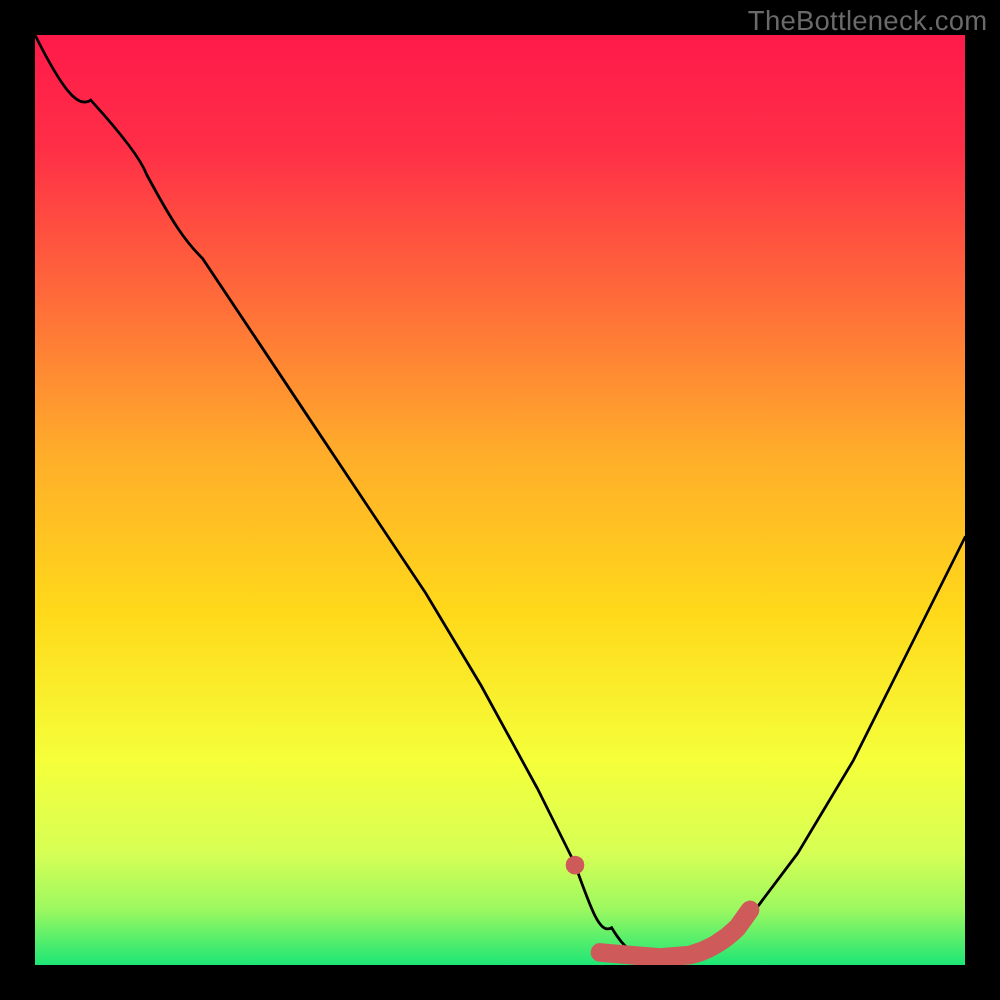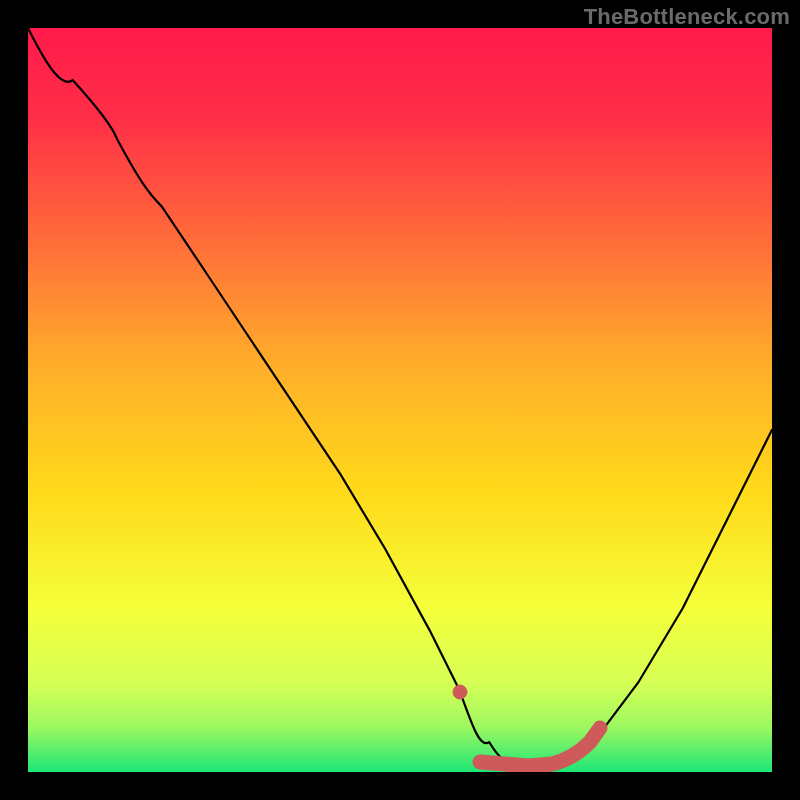--- a/index.html
+++ b/index.html
@@ -25,21 +25,21 @@
     width: 744px;
     height: 744px;
     overflow: hidden;
   }
   .attribution {
     position: absolute;
     top: 4px;
     right: 10px;
     color: #6a6a6a;
     font-size: 22px;
-    font-weight: 700;
+    font-weight: 400;
     letter-spacing: 0.2px;
     user-select: none;
   }
   svg {
     display: block;
     width: 744px;
     height: 744px;
   }
 </style>
 </head>

